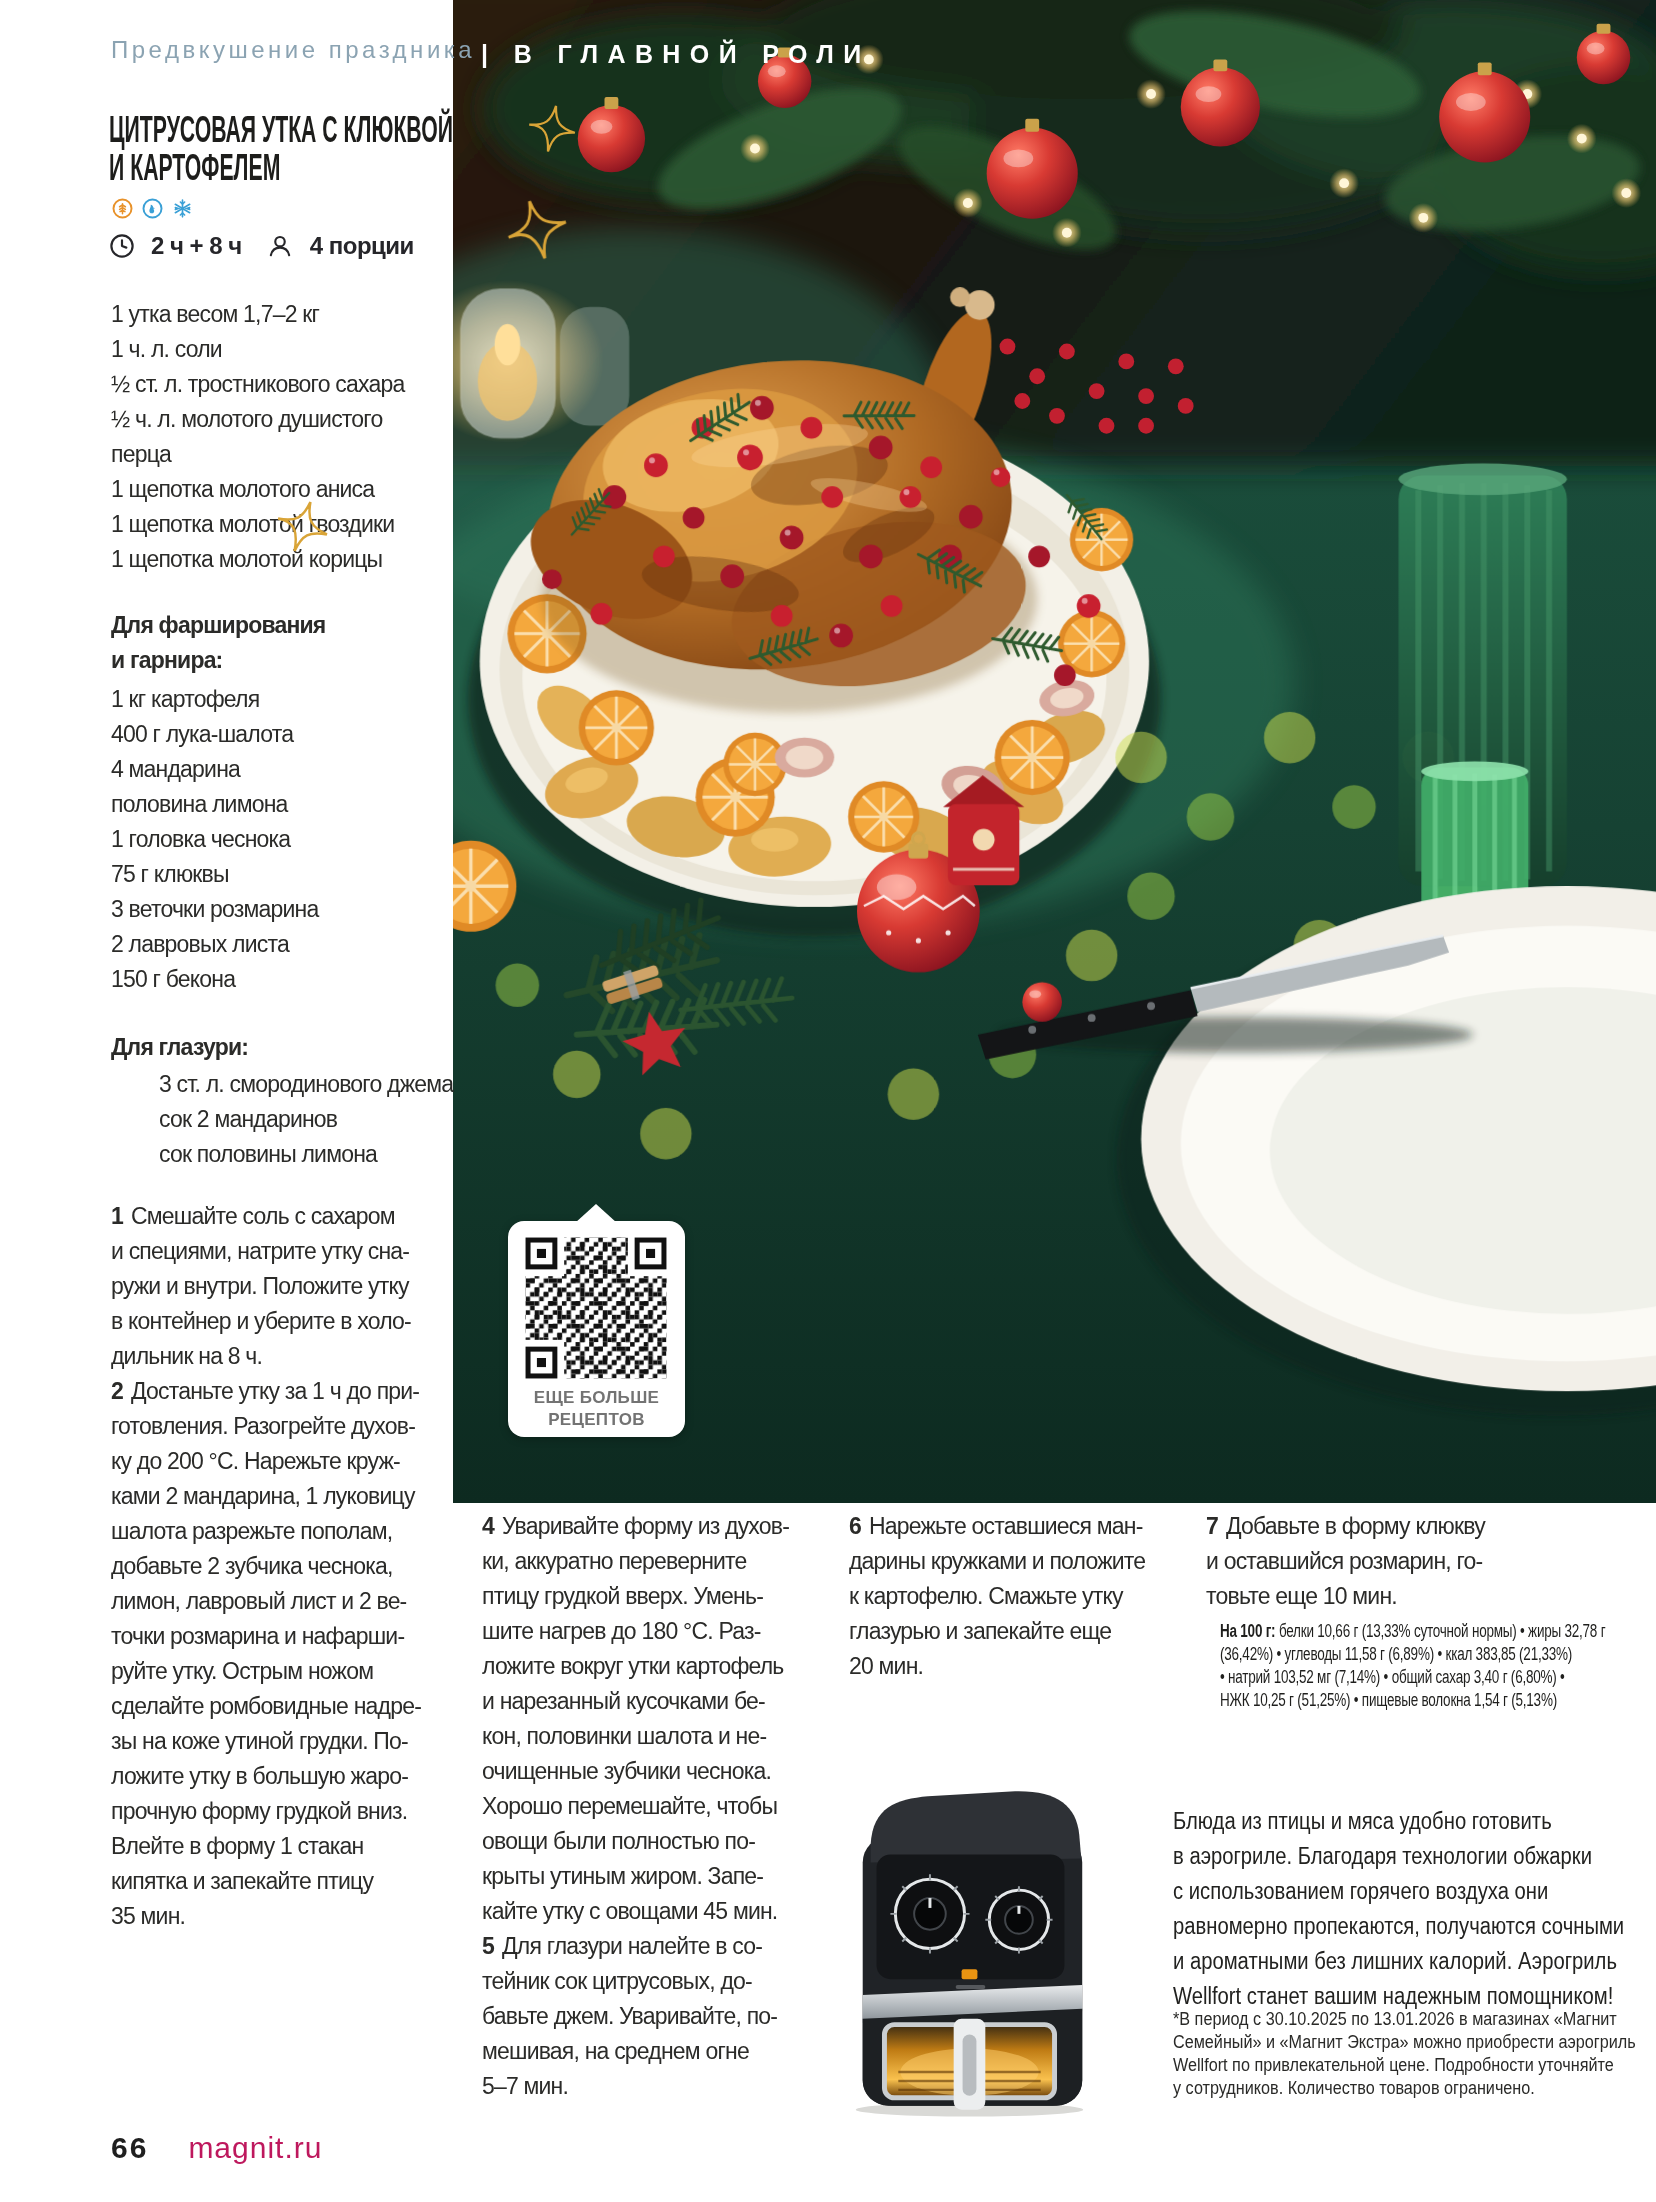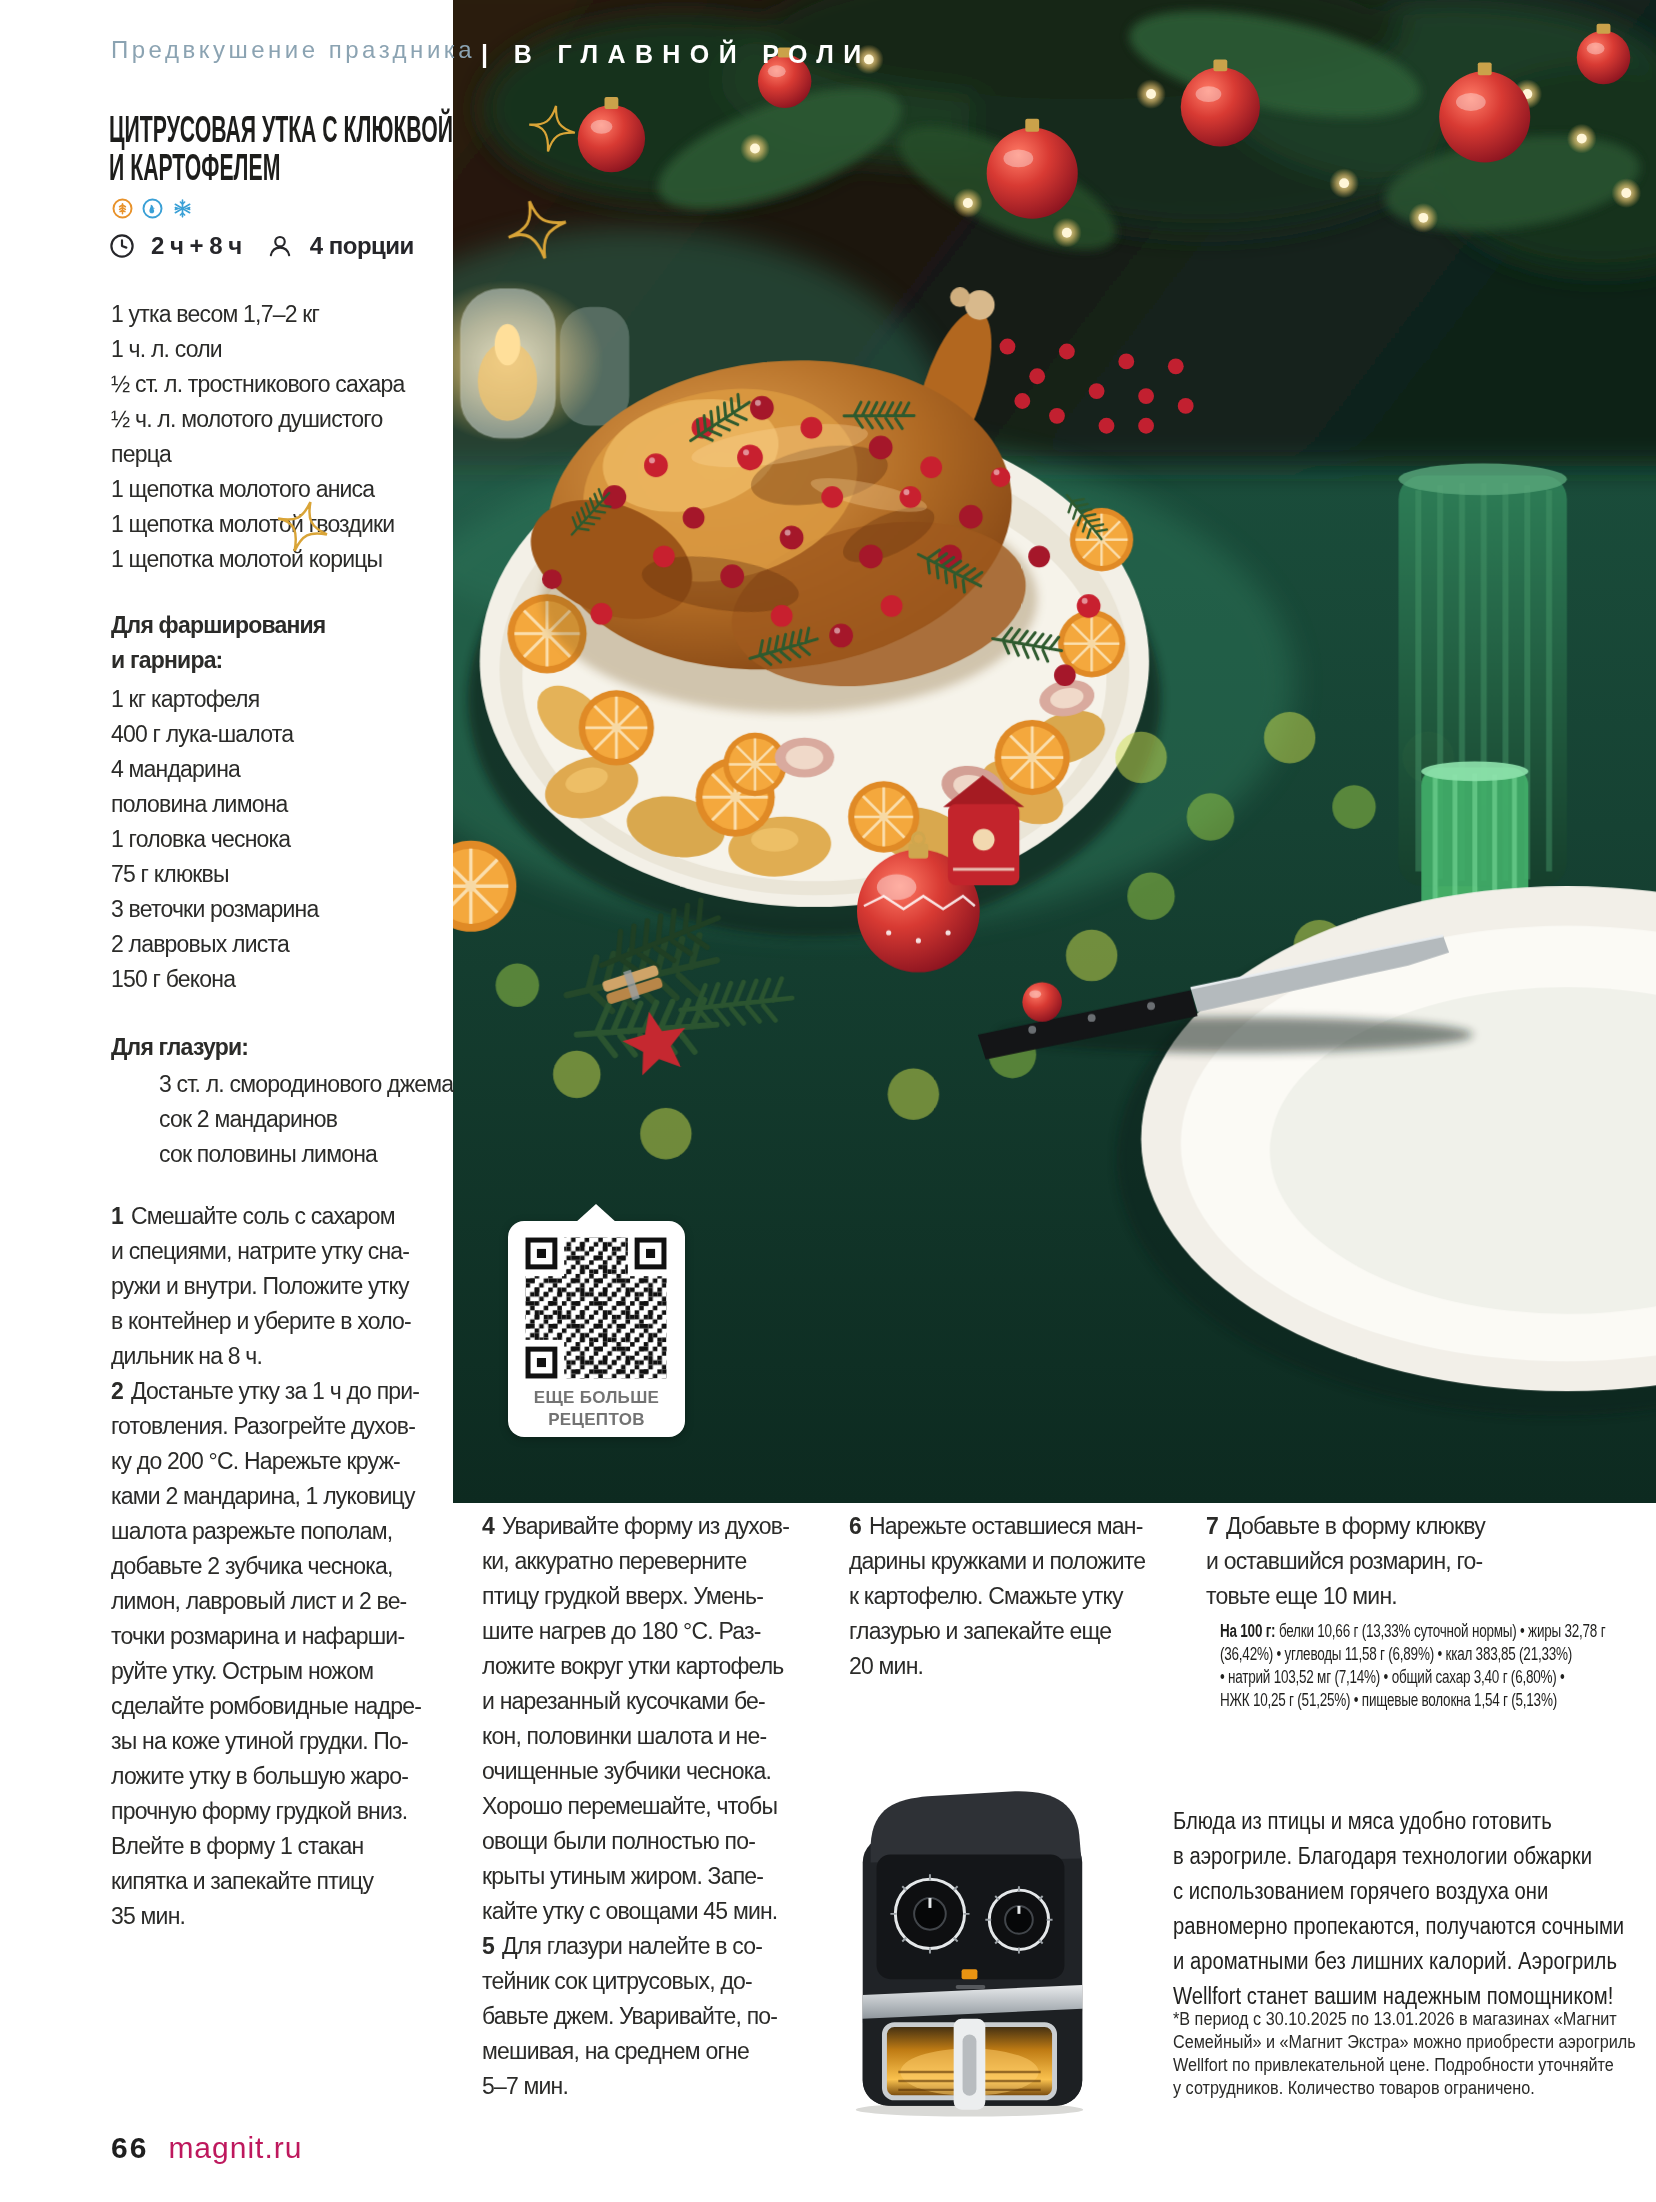--- a/index.html
+++ b/index.html
@@ -22,21 +22,21 @@
   .promo .ln{height:35px;line-height:35px;}
   .footnote{font-size:18px;line-height:23px;transform:scaleX(.9);transform-origin:0 0;color:#2a2a28;}
   .footnote .ln{height:23px;line-height:23px;}
   .photo{left:453px;top:0;width:1203px;height:1503px;}
   .qr-box{left:508px;top:1221px;width:177px;height:216px;background:#ffffff;border-radius:16px;z-index:6;
           box-shadow:0 2px 8px rgba(0,0,0,.25);}
   .qr-pointer{position:absolute;top:-17px;left:67px;width:0;height:0;
               border-left:21px solid transparent;border-right:21px solid transparent;border-bottom:19px solid #ffffff;}
   .qr-label{position:absolute;left:0;top:166px;width:177px;text-align:center;font-weight:700;
             font-size:17px;line-height:22px;letter-spacing:0.3px;color:#737373;}
-  .footer{left:111px;top:2131px;display:flex;align-items:baseline;gap:20px;}
+  .footer{left:111px;top:2131px;display:flex;align-items:baseline;gap:40px;}
   .footer .pagenum{font-size:30px;font-weight:700;letter-spacing:2px;color:#1f1f1f;}
   .footer .site{font-size:30px;font-weight:400;letter-spacing:1px;color:#be185d;}
 </style>
 </head>
 <body>
 
 <div class="page">
 
   <svg class="abs photo" viewBox="0 0 1215 1518" preserveAspectRatio="none">
     <defs>

